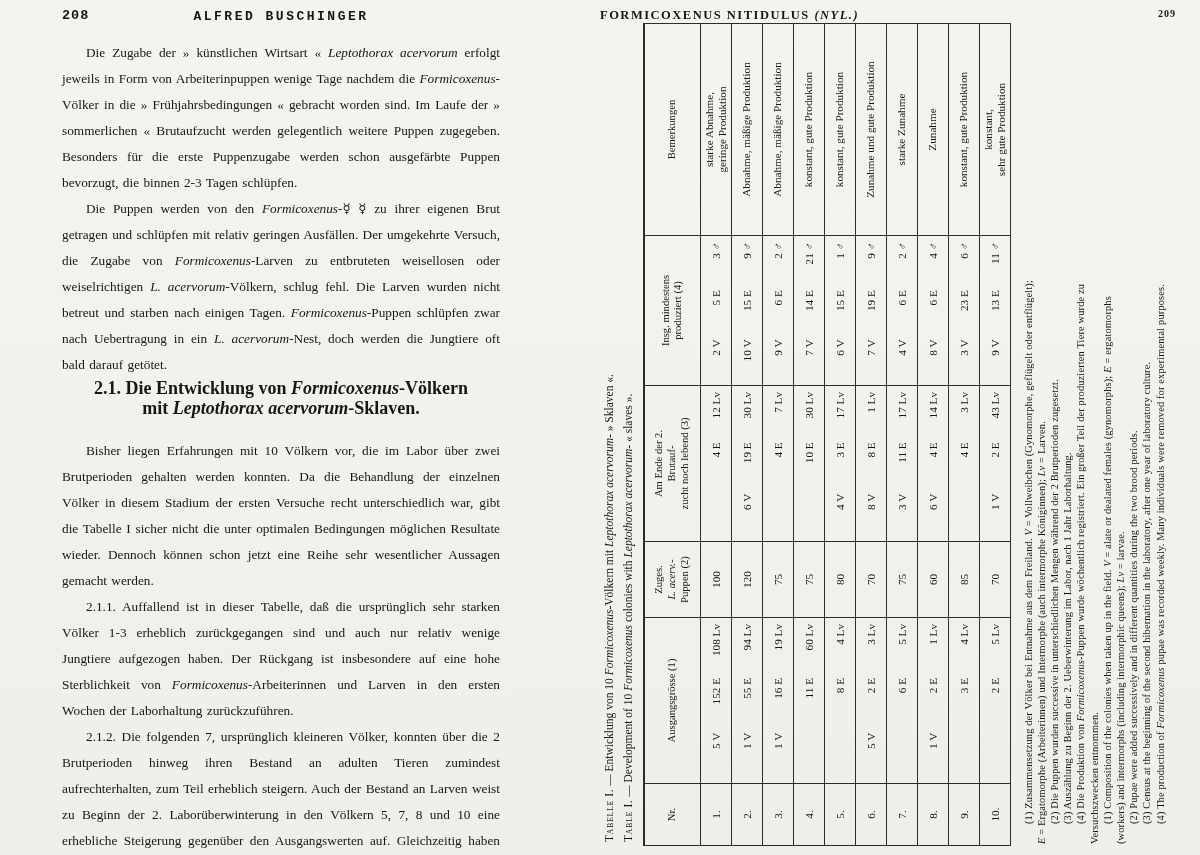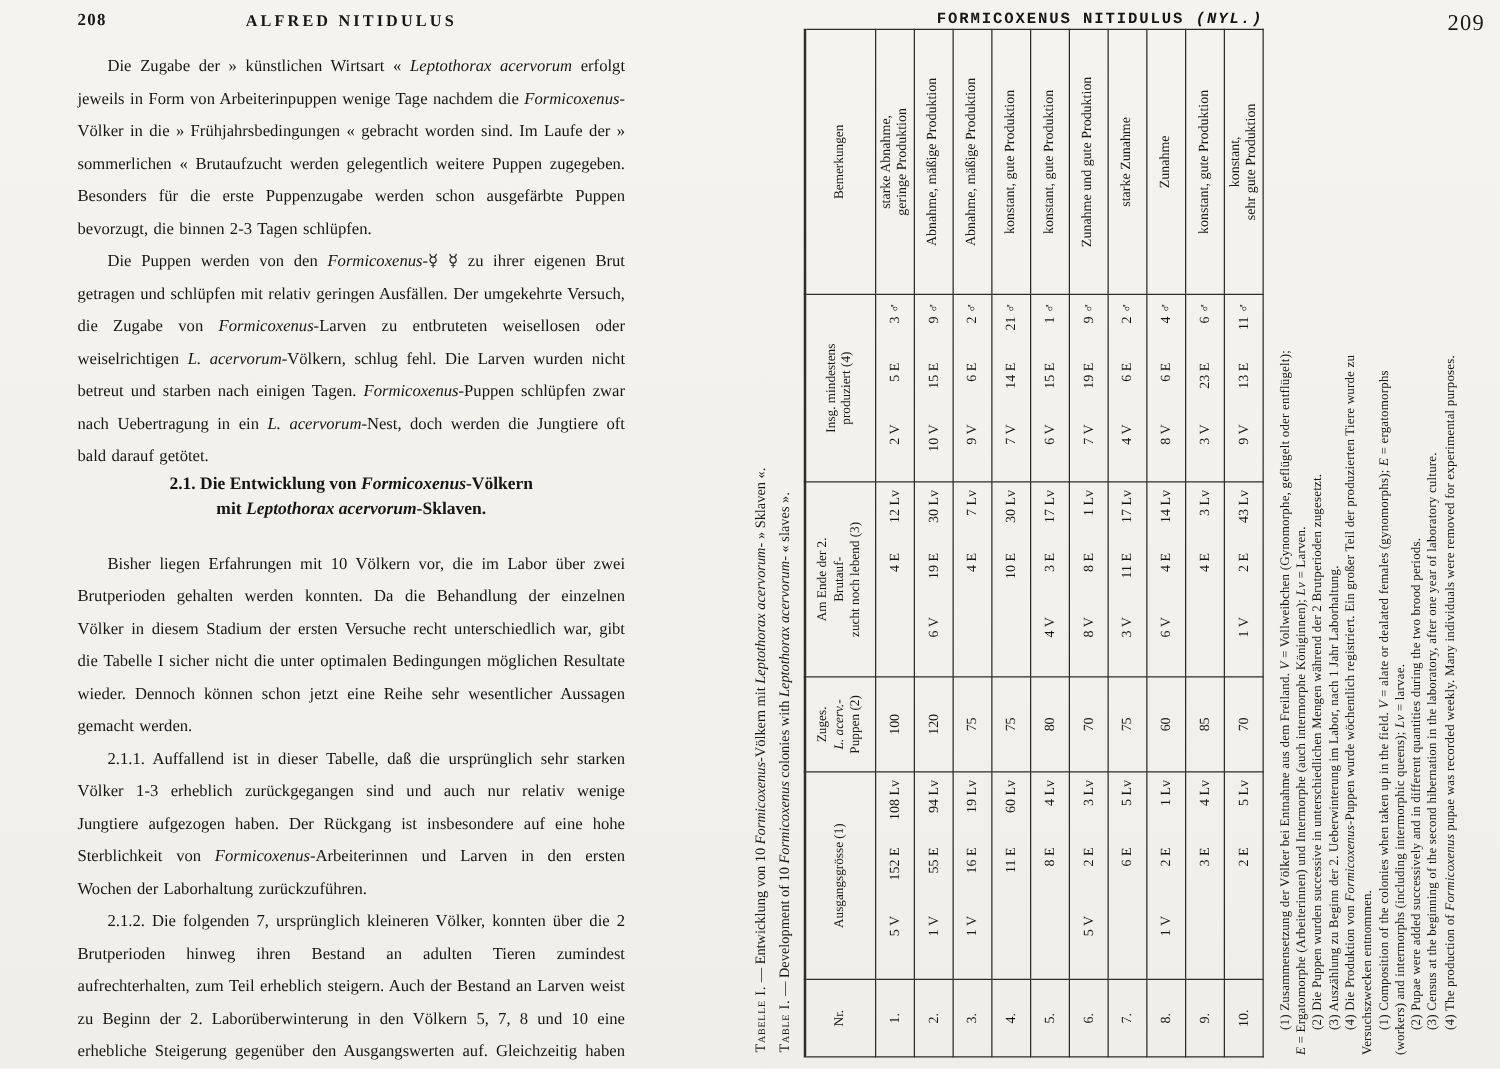--- a/index.html
+++ b/index.html
@@ -6,31 +6,31 @@
   html,body { width:1200px; height:855px; overflow:hidden; }
   body {
     background: linear-gradient(180deg,#f4f3ef 0%, #f2f1ec 50%, #efeeea 100%);
     font-family: "Liberation Serif", "DejaVu Serif", serif;
     color:#161616;
     position:relative;
   }
 
   
   .page-left { position:absolute; left:62px; top:8px; width:438px; }
-  .run-head { position:relative; height:22px; margin-bottom:10px; }
+  .run-head { position:relative; height:22px; margin-bottom:10px;font-family:Liberation Mono, monospace; }
   .run-head .pagenum-left { position:absolute; left:0; top:0; font-size:13.5px; font-weight:600; letter-spacing:1px; }
   .run-head .head-title { text-align:center; font-size:13px; font-weight:700; letter-spacing:2.5px; padding-top:1px; }
   .body-text p { font-size:13.3px; line-height:26px; text-align:justify; text-indent:24px; word-spacing:1px; }
   .sec-head { text-align:center; font-style:italic; font-size:13.5px; letter-spacing:1.5px; margin:30px 0 26px 0; font-weight:600; }
-  .sub-head { text-align:center; font-weight:700; font-size:14px; line-height:20px; margin:0 0 20px 0; white-space:pre-line; }
+  .sub-head { text-align:center; font-weight:700; font-size:18px; line-height:20px; margin:0 0 20px 0; white-space:pre-line; }
 
   
   .run-head-right { position:absolute; left:600px; top:8px; width:560px; }
-  .run-head-right .head-title { text-align:center; font-size:12.5px; font-weight:600; letter-spacing:1.5px;font-family:Liberation Mono, monospace; }
-  .pagenum-right { position:absolute; left:1158px; top:8px; font-size:18px; font-weight:400; letter-spacing:1px; }
+  .run-head-right .head-title { text-align:left; font-size:12.5px; font-weight:600; letter-spacing:1.5px; }
+  .pagenum-right { position:absolute; left:1158px; top:8px; font-size:10px; font-weight:700; letter-spacing:1px; }
 
   
   .rot-wrap { position:absolute; left:600px; top:22px; width:594px; height:826px; }
   .rot { width:826px; height:594px; transform-origin:0 0; transform:rotate(-90deg) translateX(-826px); }
 
   .tbl-caption { font-size:11.5px; line-height:19px; margin:0 0 5px 6px; }
   .cap-label { font-variant:small-caps; letter-spacing:0.6px; }
 
   table.results { border-collapse:collapse; width:822px; table-layout:fixed; margin-left:2px; }
   table.results th, table.results td { border:1px solid #2e2c29; }
@@ -52,21 +52,21 @@
   .footnotes { margin:11px 0 0 4px; font-size:10.4px; line-height:13.2px; letter-spacing:0.15px; width:822px; }
   .footnotes .fn { white-space:nowrap; }
   .footnotes .ind { padding-left:20px; }
 </style>
 </head>
 <body>
 
 <div class="page-left">
   <div class="run-head">
     <span class="pagenum-left">208</span>
-    <div class="head-title">ALFRED NITIDULUS</div>
+    <div class="head-title">ALFRED BUSCHINGER</div>
   </div>
   <div class="body-text">
     <p>Die Zugabe der » künstlichen Wirtsart « <i>Leptothorax acervorum</i> erfolgt jeweils in Form von Arbeiterinpuppen wenige Tage nachdem die <i>Formicoxenus</i>-Völker in die » Frühjahrsbedingungen « gebracht worden sind. Im Laufe der » sommerlichen « Brutaufzucht werden gelegentlich weitere Puppen zugegeben. Besonders für die erste Puppenzugabe werden schon ausgefärbte Puppen bevorzugt, die binnen 2-3 Tagen schlüpfen.</p>
     <p>Die Puppen werden von den <i>Formicoxenus</i>-☿ ☿ zu ihrer eigenen Brut getragen und schlüpfen mit relativ geringen Ausfällen. Der umgekehrte Versuch, die Zugabe von <i>Formicoxenus</i>-Larven zu entbruteten weisellosen oder weiselrichtigen <i>L. acervorum</i>-Völkern, schlug fehl. Die Larven wurden nicht betreut und starben nach einigen Tagen. <i>Formicoxenus</i>-Puppen schlüpfen zwar nach Uebertragung in ein <i>L. acervorum</i>-Nest, doch werden die Jungtiere oft bald darauf getötet.</p>
     <div class="sub-head">2.1. Die Entwicklung von <i>Formicoxenus</i>-Völkern
 mit <i>Leptothorax acervorum</i>-Sklaven.</div>
     <p>Bisher liegen Erfahrungen mit 10 Völkern vor, die im Labor über zwei Brutperioden gehalten werden konnten. Da die Behandlung der einzelnen Völker in diesem Stadium der ersten Versuche recht unterschiedlich war, gibt die Tabelle I sicher nicht die unter optimalen Bedingungen möglichen Resultate wieder. Dennoch können schon jetzt eine Reihe sehr wesentlicher Aussagen gemacht werden.</p>
     <p>2.1.1. Auffallend ist in dieser Tabelle, daß die ursprünglich sehr starken Völker 1-3 erheblich zurückgegangen sind und auch nur relativ wenige Jungtiere aufgezogen haben. Der Rückgang ist insbesondere auf eine hohe Sterblichkeit von <i>Formicoxenus</i>-Arbeiterinnen und Larven in den ersten Wochen der Laborhaltung zurückzuführen.</p>
     <p>2.1.2. Die folgenden 7, ursprünglich kleineren Völker, konnten über die 2 Brutperioden hinweg ihren Bestand an adulten Tieren zumindest aufrechterhalten, zum Teil erheblich steigern. Auch der Bestand an Larven weist zu Beginn der 2. Laborüberwinterung in den Völkern 5, 7, 8 und 10 eine erhebliche Steigerung gegenüber den Ausgangswerten auf. Gleichzeitig haben diese Völker recht beträchtliche Anzahlen von Männchen, Vollweibchen, Intermorphen und Arbeiterinnen produziert. Die Anzahl der nach der zweiten Brutperiode im Labor noch überlebenden Imagines ist zum Teil nur deshalb relativ niedrig, weil aus den Völkern sehr viele Geschlechtstiere zu Versuchszwecken entnommen wurden.</p>
   </div>

